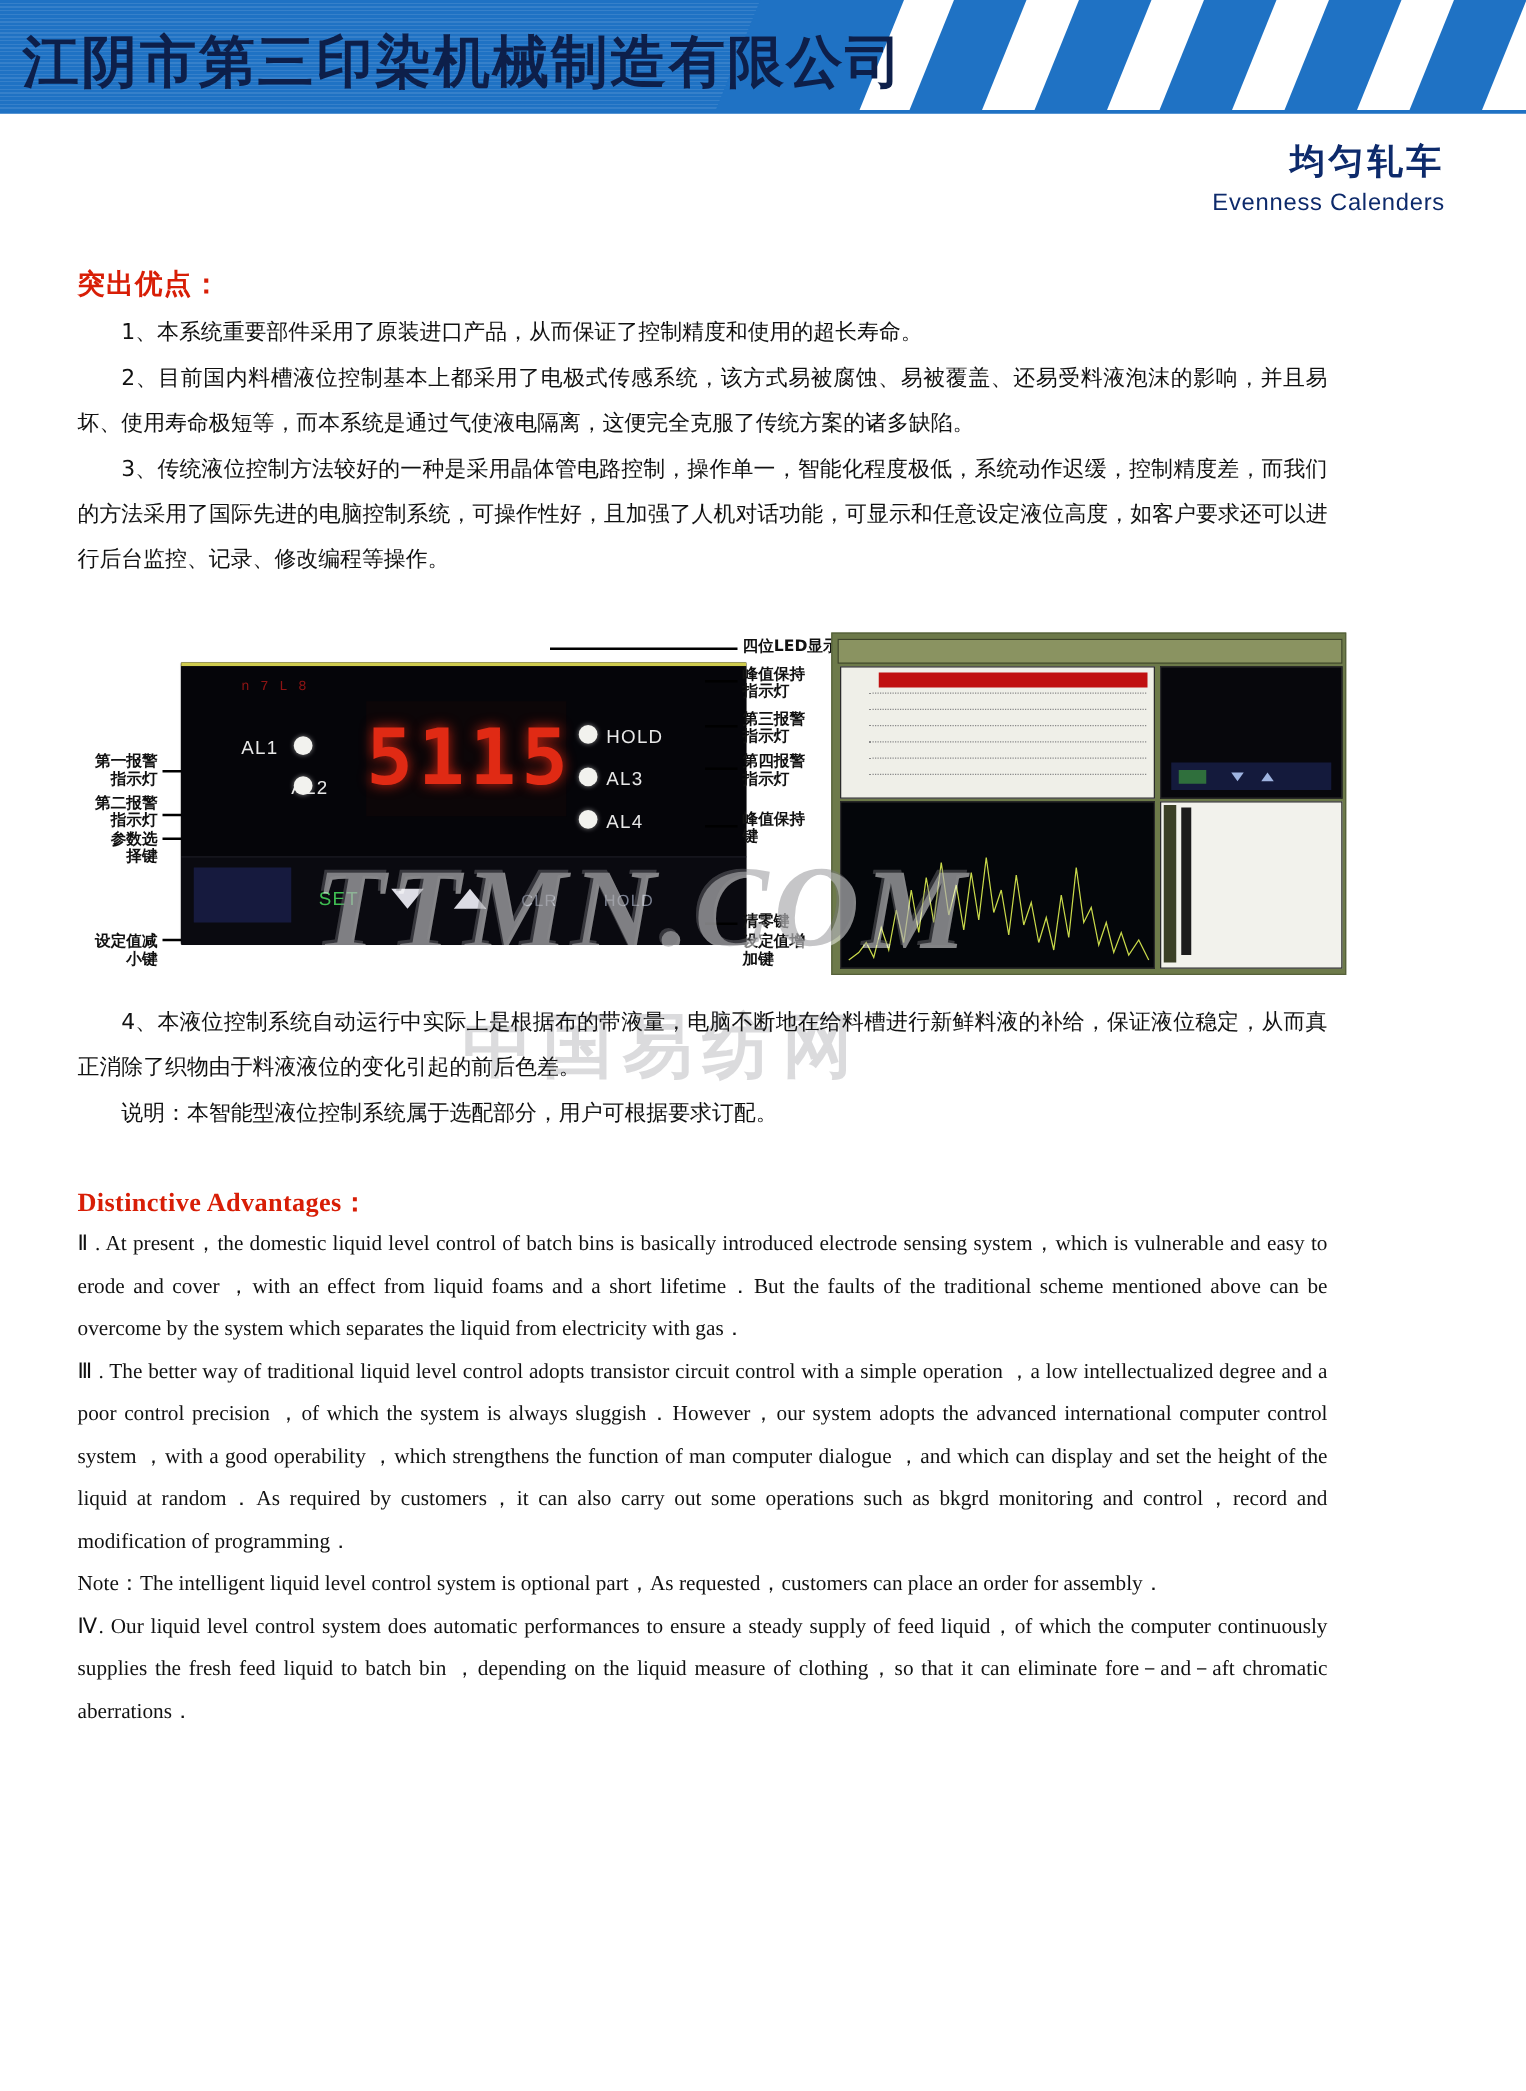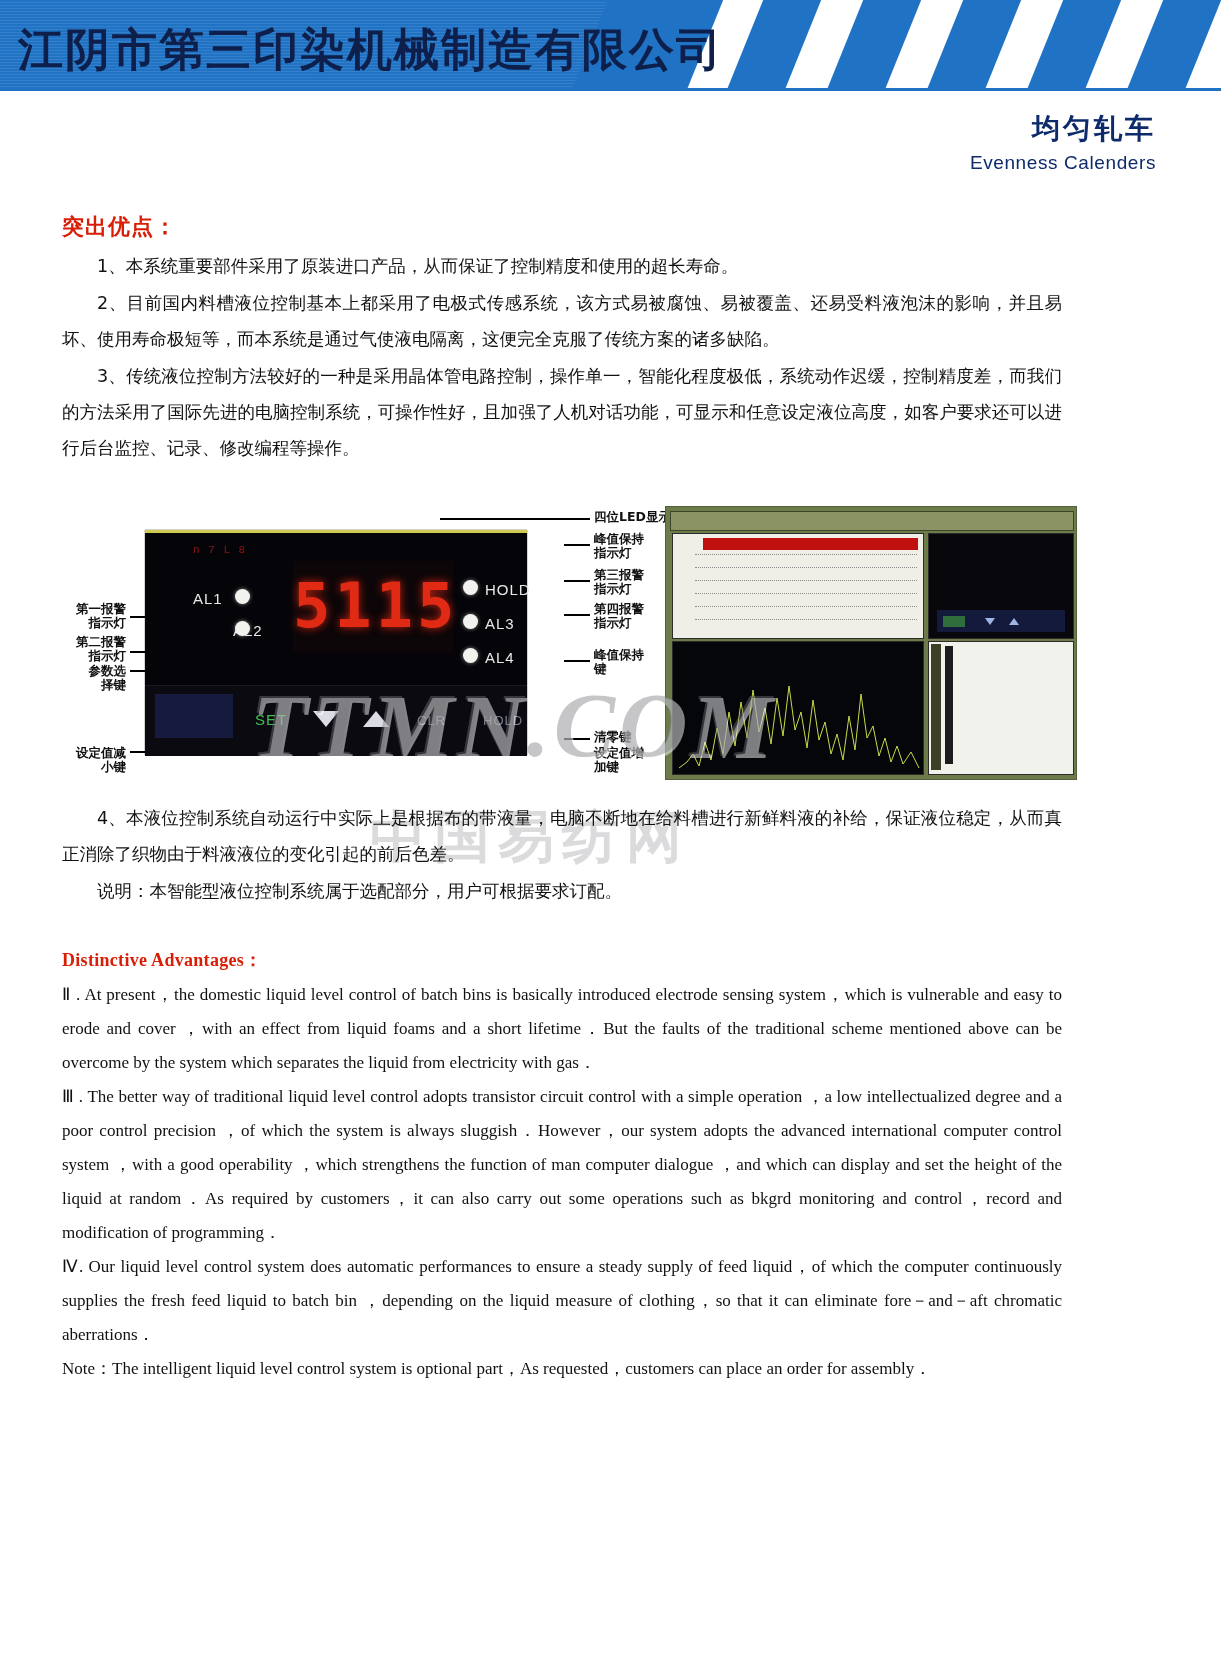--- a/index.html
+++ b/index.html
@@ -75,21 +75,21 @@
     font-size:17.5px;line-height:36px;color:#111;
     text-align:justify;
   }
   .cn-body p{margin:0 0 1px 0;text-indent:2em;}
 
   
   .figure{
     position:absolute;left:40px;top:498px;width:1035px;height:290px;
   }
   .panel{
-    position:absolute;left:105px;top:32px;width:382px;height:222px;
+    position:absolute;left:105px;top:32px;width:452px;height:222px;
     background:#050508;
     border-top:3px solid #cfcb4e;
     box-shadow:0 0 1px #000;
   }
   .panel-top{
     position:absolute;left:0;top:0;width:100%;height:152px;
     background:#050509;
   }
   .panel-btm{
     position:absolute;left:0;top:152px;width:100%;height:70px;
@@ -225,21 +225,21 @@
     font-family:"DejaVu Sans",sans-serif;
     font-size:17.5px;line-height:36px;color:#111;
     text-align:justify;
   }
   .cn-body2 p{margin:0 0 1px 0;text-indent:2em;}
 
   
   .en-heading{
     position:absolute;left:62px;top:948px;
     font-family:"Liberation Serif",serif;
-    font-size:18px;font-weight:bold;color:#d81e06;letter-spacing:.3px;
+    font-size:21px;font-weight:bold;color:#d81e06;letter-spacing:.3px;
   }
   .en-body{
     position:absolute;left:62px;top:978px;width:1000px;
     font-family:"Liberation Serif",serif;
     font-size:17px;line-height:34px;color:#111;
     text-align:justify;
   }
   .en-body p{margin:0;}
 </style>
 </head>
@@ -380,15 +380,15 @@
 
 <div class="cn-body2">
   <p>4、本液位控制系统自动运行中实际上是根据布的带液量，电脑不断地在给料槽进行新鲜料液的补给，保证液位稳定，从而真正消除了织物由于料液液位的变化引起的前后色差。</p>
   <p>说明：本智能型液位控制系统属于选配部分，用户可根据要求订配。</p>
 </div>
 
 <div class="en-heading">Distinctive Advantages：</div>
 <div class="en-body">
   <p>Ⅱ . At present，the domestic liquid level control of batch bins is basically introduced electrode sensing system，which is vulnerable and easy to erode and cover ，with an effect from liquid foams and a short lifetime．But the faults of the traditional scheme mentioned above can be overcome by the system which separates the liquid from electricity with gas．</p>
   <p>Ⅲ . The better way of traditional liquid level control adopts transistor circuit control with a simple operation ，a low intellectualized degree and a poor control precision ，of which the system is always sluggish．However，our system adopts the advanced international computer control system ，with a good operability ，which strengthens the function of man computer dialogue ，and which can display and set the height of the liquid at random．As required by customers，it can also carry out some operations such as bkgrd monitoring and control，record and modification of programming．</p>
+  <p>Note：The intelligent liquid level control system is optional part，As requested，customers can place an order for assembly．</p>
   <p>Ⅳ. Our liquid level control system does automatic performances to ensure a steady supply of feed liquid，of which the computer continuously supplies  the fresh feed liquid to batch bin ，depending on the liquid measure of clothing，so that it can eliminate fore－and－aft chromatic aberrations．</p>
-  <p>Note：The intelligent liquid level control system is optional part，As requested，customers can place an order for assembly．</p>
 </div>
 
 </body></html>

